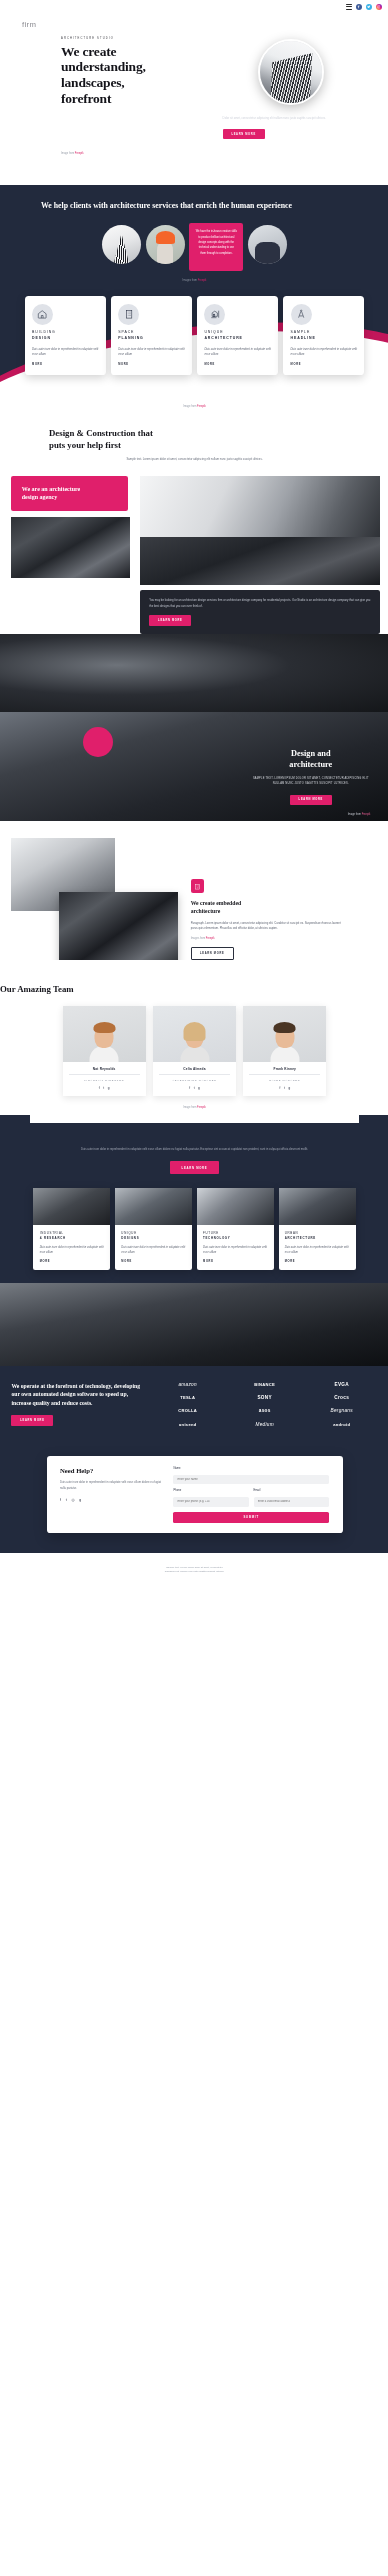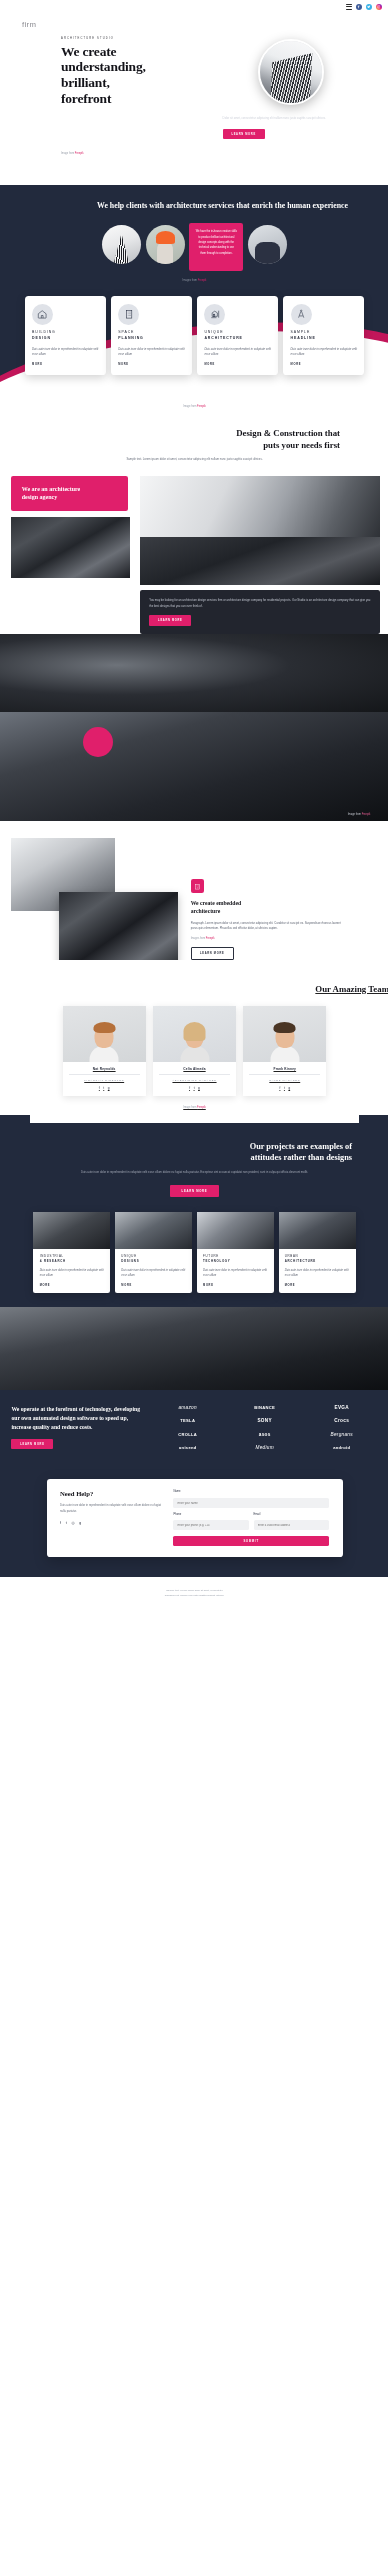--- a/index.html
+++ b/index.html
@@ -69,21 +69,21 @@
 
   .btn-pink {
     display:inline-block; background:#e01f6b; color:#fff; font-size:2.6px;
     letter-spacing:0.7px; padding:3.6px 8.8px; border:none; border-radius:1px;
     font-weight:700; cursor:pointer; text-transform:uppercase;
   }
   .btn-pink.lg { padding:4.1px 11.4px; font-size:2.8px; }
 
   
   .dark { background:#222a3d; position:relative; padding:15.5px 0 0; }
-  .sec-h2 { font-family:"Liberation Serif", serif; font-weight:700; text-align:right; }
+  .sec-h2 { font-family:"Liberation Serif", serif; font-weight:700; text-align:left; }
   .dark .sec-h2 { color:#fff; font-size:7.8px; line-height:1.45; padding:0 41px; }
 
   .circles { display:flex; justify-content:center; align-items:flex-start; gap:4.7px;
              margin-top:13.5px; position:relative; z-index:4; }
   .circ { width:39px; height:49px; border-radius:50%/50%; overflow:hidden;
           border-radius:50%; height:39px; background:#c7ccd2; position:relative; }
   .circ.c1 { background:linear-gradient(160deg,#fafafa 0%,#e7e8ea 45%,#b9bcc0 100%); }
   .circ.c1:after{ content:""; position:absolute; left:30%; top:22%; width:40%; height:78%;
       background:repeating-linear-gradient(94deg,#1b1d22 0 1px,#f2f3f4 1px 2.1px); clip-path:polygon(50% 0,100% 100%,0 100%); }
   .circ.c2 { background:linear-gradient(160deg,#cfd6d0 0%,#aeb6ad 100%); }
@@ -183,21 +183,21 @@
   .emb-r h3 { font-family:"Liberation Serif",serif; font-size:5.7px; font-weight:700;
     line-height:1.45; color:#14141a; }
   .emb-r p { font-size:2.8px; line-height:2; color:#5e6472; margin:5.7px 0 4.7px; }
   .emb-cap { font-size:2.6px; color:#9aa0ab; margin-bottom:6.2px; }
   .emb-cap b { color:#d81b60; font-weight:400; }
   .btn-outline { display:inline-block; border:0.5px solid #2a2f3d; color:#1d2130;
     font-size:2.6px; letter-spacing:0.7px; padding:3.6px 8.3px; border-radius:1px;
     font-weight:700; background:transparent; cursor:pointer; }
 
   
-  .team { padding:24px 0 0; background:#fff; position:relative;text-decoration:underline; }
+  .team { padding:24px 0 0; background:#fff; position:relative; }
   .team .sec-h2 { font-size:8.8px; color:#14141a; }
   .team-row { display:flex; justify-content:center; gap:7.3px; margin-top:12.4px; position:relative; z-index:3; }
   .tm { width:83px; background:#fff; box-shadow:0 1.6px 7.3px rgba(0,0,0,.11); }
   .tm-photo { height:56px; position:relative; overflow:hidden; }
   .tm-photo.p1 { background:linear-gradient(165deg,#e2e4e6 0%,#d3d6d8 100%); }
   .tm-photo.p2 { background:linear-gradient(165deg,#e4e7ea 0%,#d6d9dd 100%); }
   .tm-photo.p3 { background:linear-gradient(165deg,#e3e5e7 0%,#d4d7da 100%); }
   .face { position:absolute; left:50%; bottom:0; transform:translateX(-50%); width:29px; }
   .face .head { width:18.7px; height:23px; border-radius:46% 46% 42% 42%; background:#e8bb98;
     margin:0 auto; position:relative; }
@@ -303,21 +303,21 @@
     <div class="swoosh-pink"></div>
     <div class="swoosh-white"></div>
 
     <div class="logo">firm</div>
 
     <div class="hero-copy">
       <div class="eyebrow">ARCHITECTURE STUDIO</div>
       <div class="hero-h1">
         <div>We create</div>
         <div>understanding,</div>
-        <div>brilliant,</div>
+        <div>landscapes,</div>
         <div>forefront</div>
       </div>
     </div>
 
     <div class="hero-circle">
       <div class="bldg"></div>
     </div>
 
     <div class="hero-right">
       <p>Dolor sit amet, consectetur adipiscing elit nullam nunc justo sagittis suscipit ultrices.</p>
@@ -413,21 +413,21 @@
     </div>
   </div>
 
   <div class="cred">
     <span>Image from </span><b>Freepik</b>
   </div>
 
   <div class="light">
     <h2 class="sec-h2">
       <div>Design &amp; Construction that</div>
-      <div>puts your needs first</div>
+      <div>puts your help first</div>
     </h2>
     <div class="sub">Sample text. Lorem ipsum dolor sit amet, consectetur adipiscing elit nullam nunc justo sagittis suscipit ultrices.</div>
 
     <div class="dc-grid">
       <div class="dc-left">
         <div class="pink-banner">
           <div>We are an architecture</div>
           <div>design agency</div>
         </div>
         <div class="dc-img1"></div>
@@ -439,20 +439,28 @@
           <div>You may be looking for an architecture design services firm or architecture design company for residential projects. Our Studio is an architecture design company that can give you the best designs that you can ever think of.</div>
           <button class="btn-pink" style="margin-top:5.7px">LEARN MORE</button>
         </div>
       </div>
     </div>
     <div class="curve-img"></div>
   </div>
 
   <div class="banner">
     <div class="dot"></div>
+    <div class="txt">
+      <h3>
+        <div>Design and</div>
+        <div>architecture</div>
+      </h3>
+      <p>SAMPLE TEXT. LOREM IPSUM DOLOR SIT AMET, CONSECTETUR ADIPISCING ELIT NULLAM NUNC JUSTO SAGITTIS SUSCIPIT ULTRICES.</p>
+      <button class="btn-pink">LEARN MORE</button>
+    </div>
     <div class="cap">
       <span>Image from </span><b>Freepik</b>
     </div>
   </div>
 
   <div class="emb">
     <div class="emb-l">
       <div class="emb-img-a"></div>
       <div class="emb-img-b"></div>
     </div>
@@ -541,24 +549,20 @@
         </div>
       </div>
 
     </div>
     <div class="cred" style="padding:10.4px 0 13.5px">
       <span>Image from </span><b>Freepik</b>
     </div>
   </div>
 
   <div class="proj">
-    <h2 class="sec-h2">
-      <div>Our projects are examples of</div>
-      <div>attitudes rather than designs</div>
-    </h2>
     <div class="sub">Duis aute irure dolor in reprehenderit in voluptate velit esse cillum dolore eu fugiat nulla pariatur. Excepteur sint occaecat cupidatat non proident, sunt in culpa qui officia deserunt mollit.</div>
     <div class="proj-btn-wrap">
       <button class="btn-pink lg">LEARN MORE</button>
     </div>
 
     <div class="proj-cards">
       <div class="pc">
         <div class="pc-img i1"></div>
         <div class="pc-body">
           <h5>

